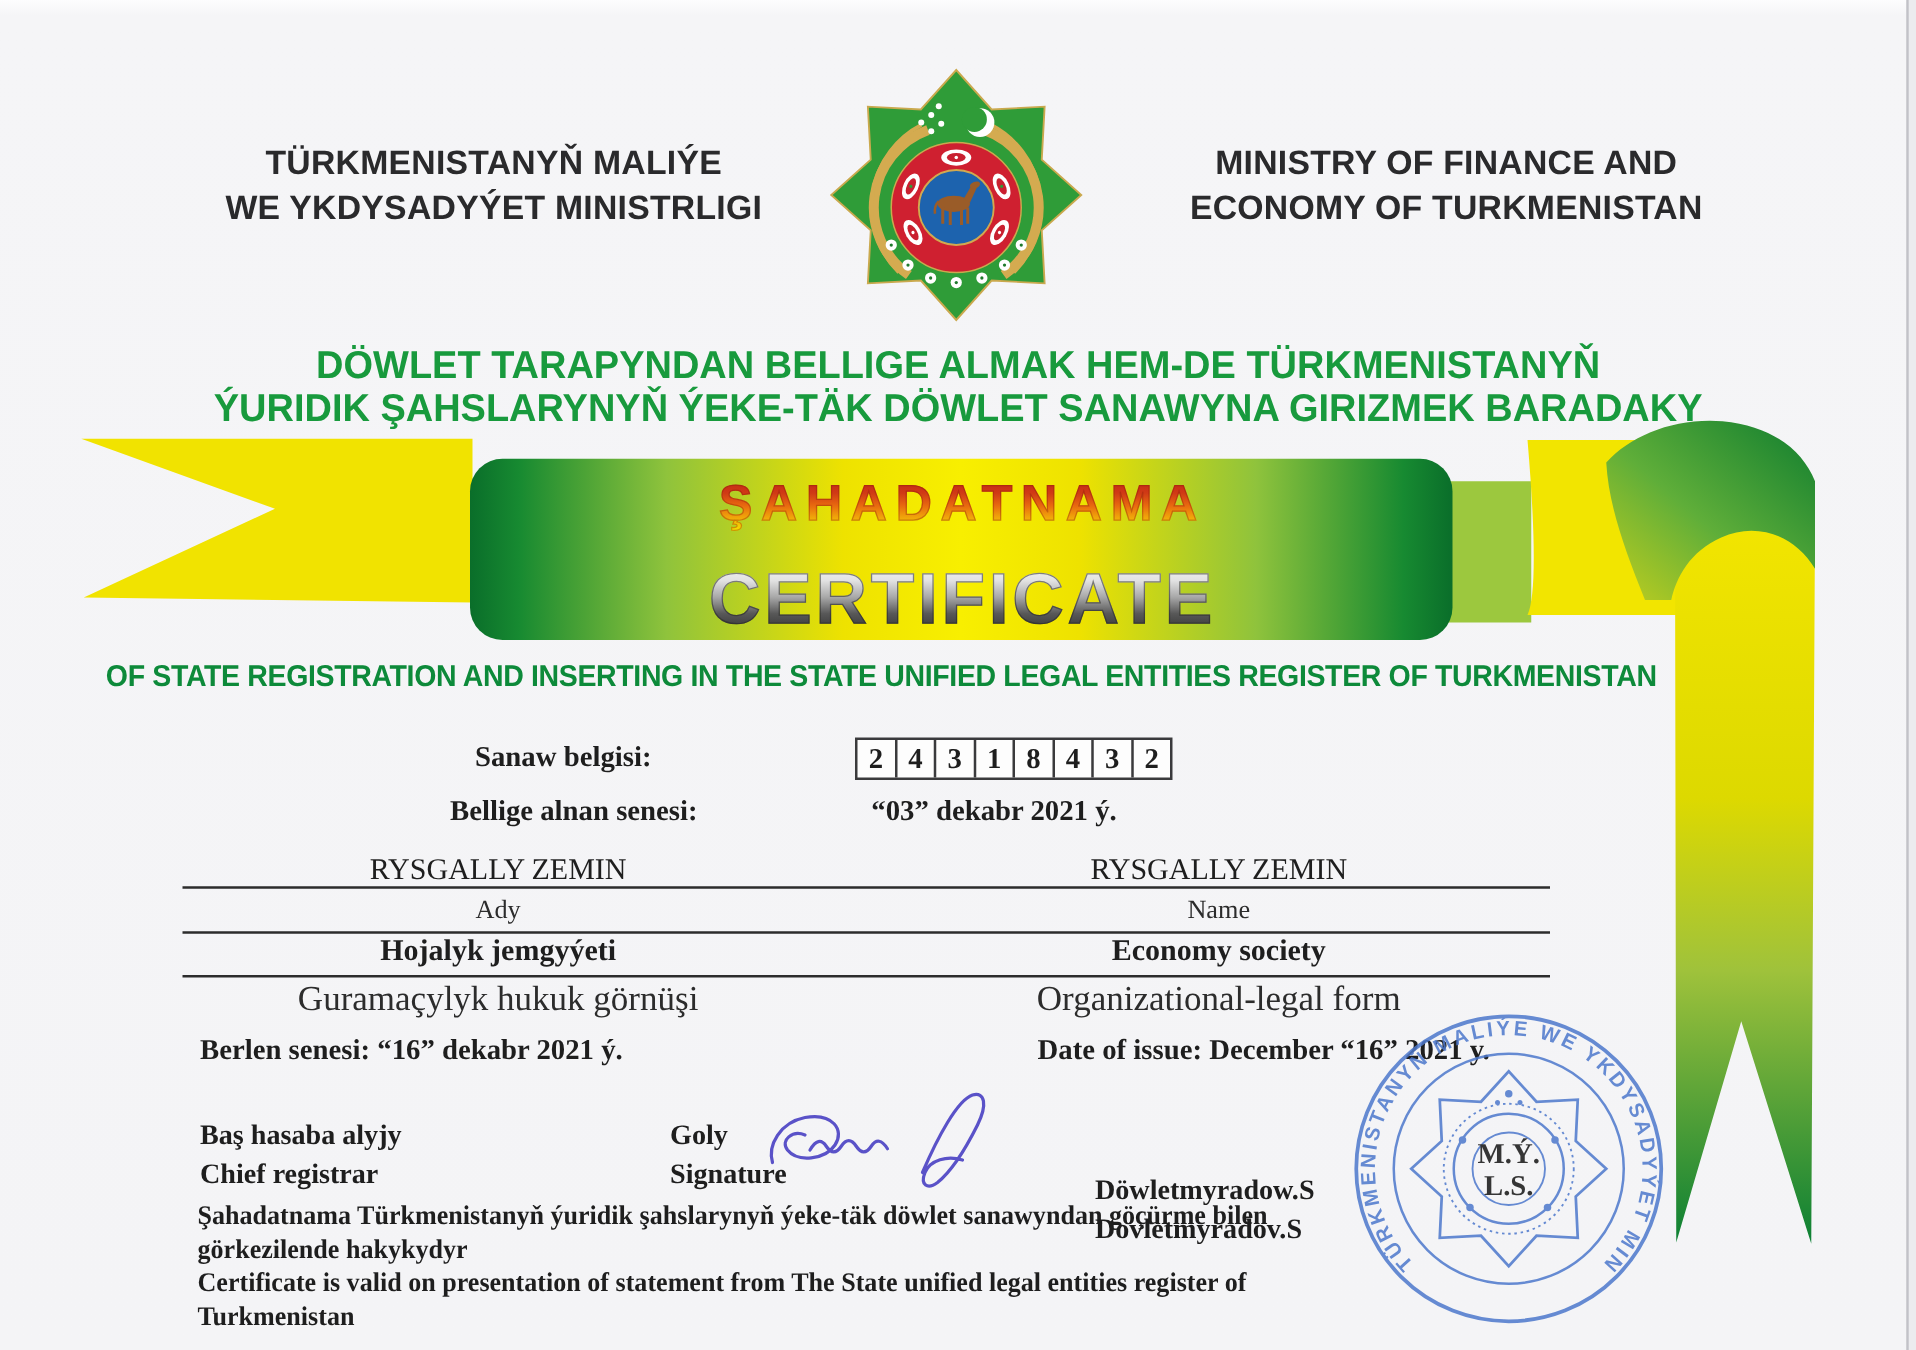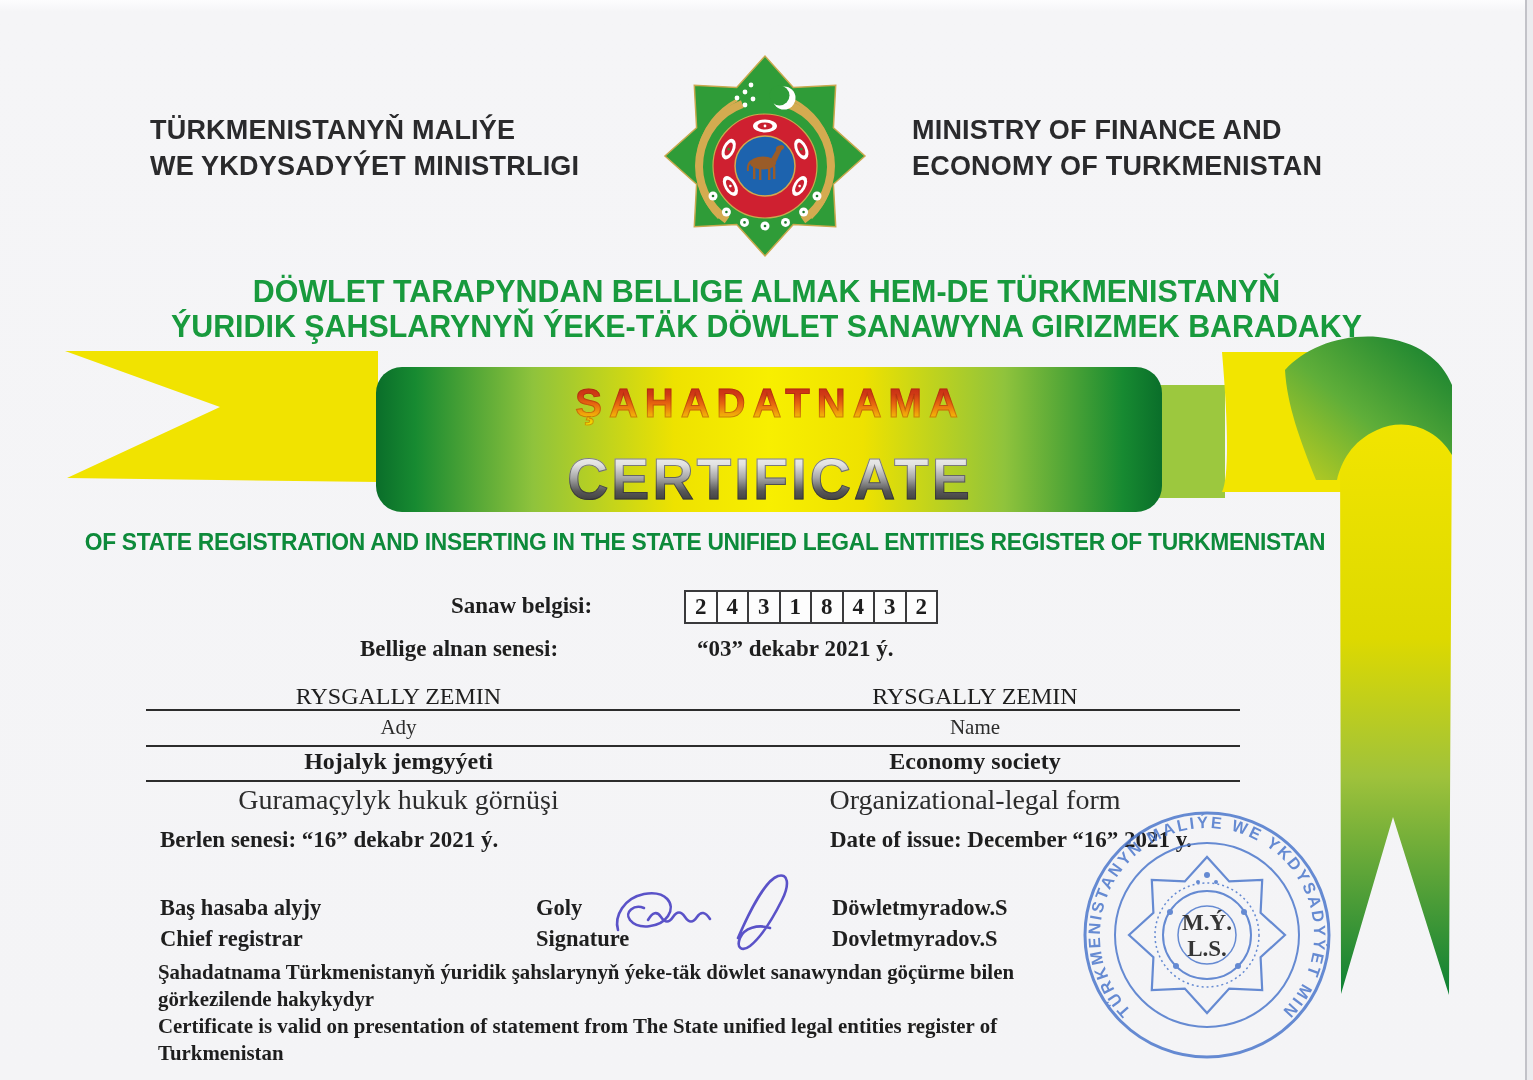--- a/index.html
+++ b/index.html
@@ -12,21 +12,21 @@
     color:#1e1e1e;
   }
   .scan-edge-right{position:absolute;top:0;right:6px;width:2px;height:100%;background:#c2c2c8;}
   .scan-edge-far{position:absolute;top:0;right:0;width:6px;height:100%;background:#ececef;}
   .abs{position:absolute;}
   .ribbons{position:absolute;left:0;top:0;width:1533px;height:1080px;}
   
   .ministry{
     font-family:"Liberation Sans",sans-serif;
     font-weight:bold;font-size:27px;line-height:36px;
-    color:#2a2a2c;text-align:left;letter-spacing:.2px;
+    color:#2a2a2c;text-align:center;letter-spacing:.2px;
   }
   .ministry-tm{left:150px;top:112px;width:490px;}
   .ministry-en{left:912px;top:112px;width:490px;}
   
   .doc-title{
     left:0;top:274px;width:1533px;text-align:center;
     font-family:"Liberation Sans",sans-serif;font-weight:bold;
     font-size:31px;line-height:35px;color:#189a3d;
     transform:scaleX(.98);transform-origin:center;
   }
@@ -45,21 +45,21 @@
     -webkit-text-stroke:1px rgba(130,25,10,.35);
   }
   .word-en{
     top:446px;font-size:57px;font-weight:600;letter-spacing:3px;
     background:linear-gradient(180deg,#fafafa 0%,#e2e2e2 28%,#a8a8a8 48%,#585858 68%,#242424 100%);
     -webkit-background-clip:text;background-clip:text;color:transparent;
     -webkit-text-stroke:1px rgba(40,40,40,.55);
   }
   
   .reg-label{font-weight:bold;font-size:23px;}
-  .lab-sanaw{left:380px;top:593px;width:283px;text-align:center;}
+  .lab-sanaw{left:380px;top:593px;width:283px;text-align:left;}
   .lab-date{left:360px;top:636px;width:283px;text-align:left;}
   .date-value{left:697px;top:636px;font-weight:bold;font-size:23px;}
   .digit-row{left:684px;top:590px;display:flex;border:2px solid #3a3a3c;background:#fdfdfd;}
   .digit-cell{
     width:29.5px;height:30px;display:flex;align-items:center;justify-content:center;
     font-weight:bold;font-size:23px;border-left:2px solid #3a3a3c;
   }
   .digit-cell:first-child{border-left:none;}
   
   .rule{position:absolute;left:146px;width:1094px;height:2px;background:#2c2c2c;}
@@ -70,21 +70,21 @@
   .f-form{top:748px;font-weight:bold;font-size:24px;}
   .f-form-label{top:784px;font-size:28px;color:#2c2c2c;}
   
   .issue{top:827px;font-weight:bold;font-size:23px;}
   .issue-tm{left:160px;}
   .issue-en{left:830px;}
   
   .sig-col{top:892px;font-weight:bold;font-size:22.5px;line-height:31px;}
   .sig-reg{left:160px;font-family:Liberation Serif, serif;}
   .sig-lab{left:536px;}
-  .sig-name{left:832px;}
+  .sig-name{left:876px;margin-top:44px;}
   
   .footer{
     left:158px;top:959px;width:990px;
     font-weight:bold;font-size:21.5px;line-height:27px;
     transform:scaleX(.97);transform-origin:left;
   }
   .signature-svg{left:600px;top:868px;}
   .seal-svg{left:1072px;top:800px;opacity:.85;}
 </style>
 </head>

